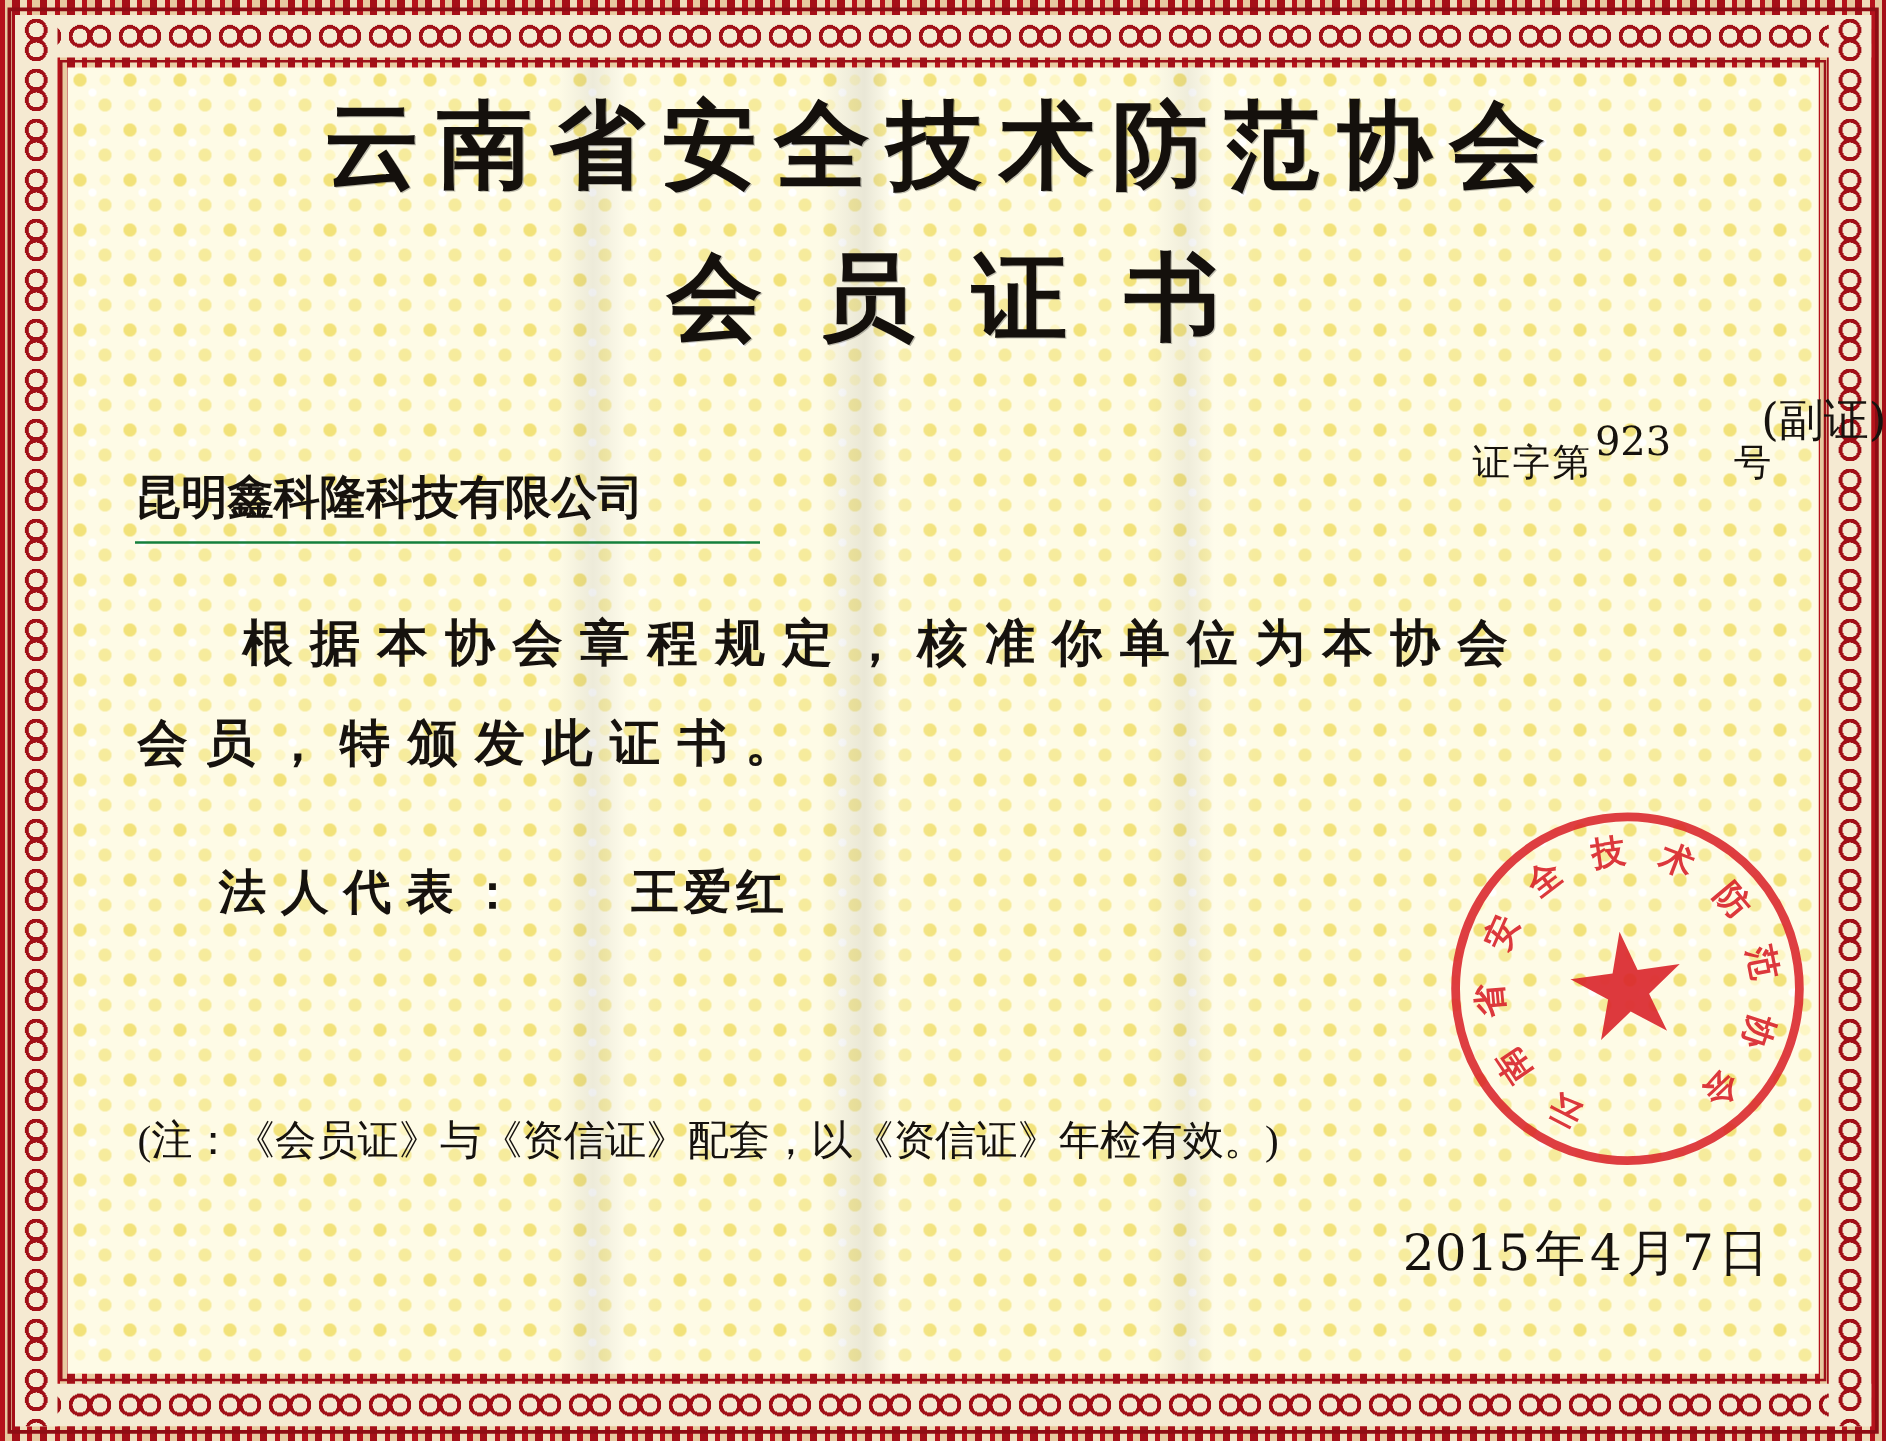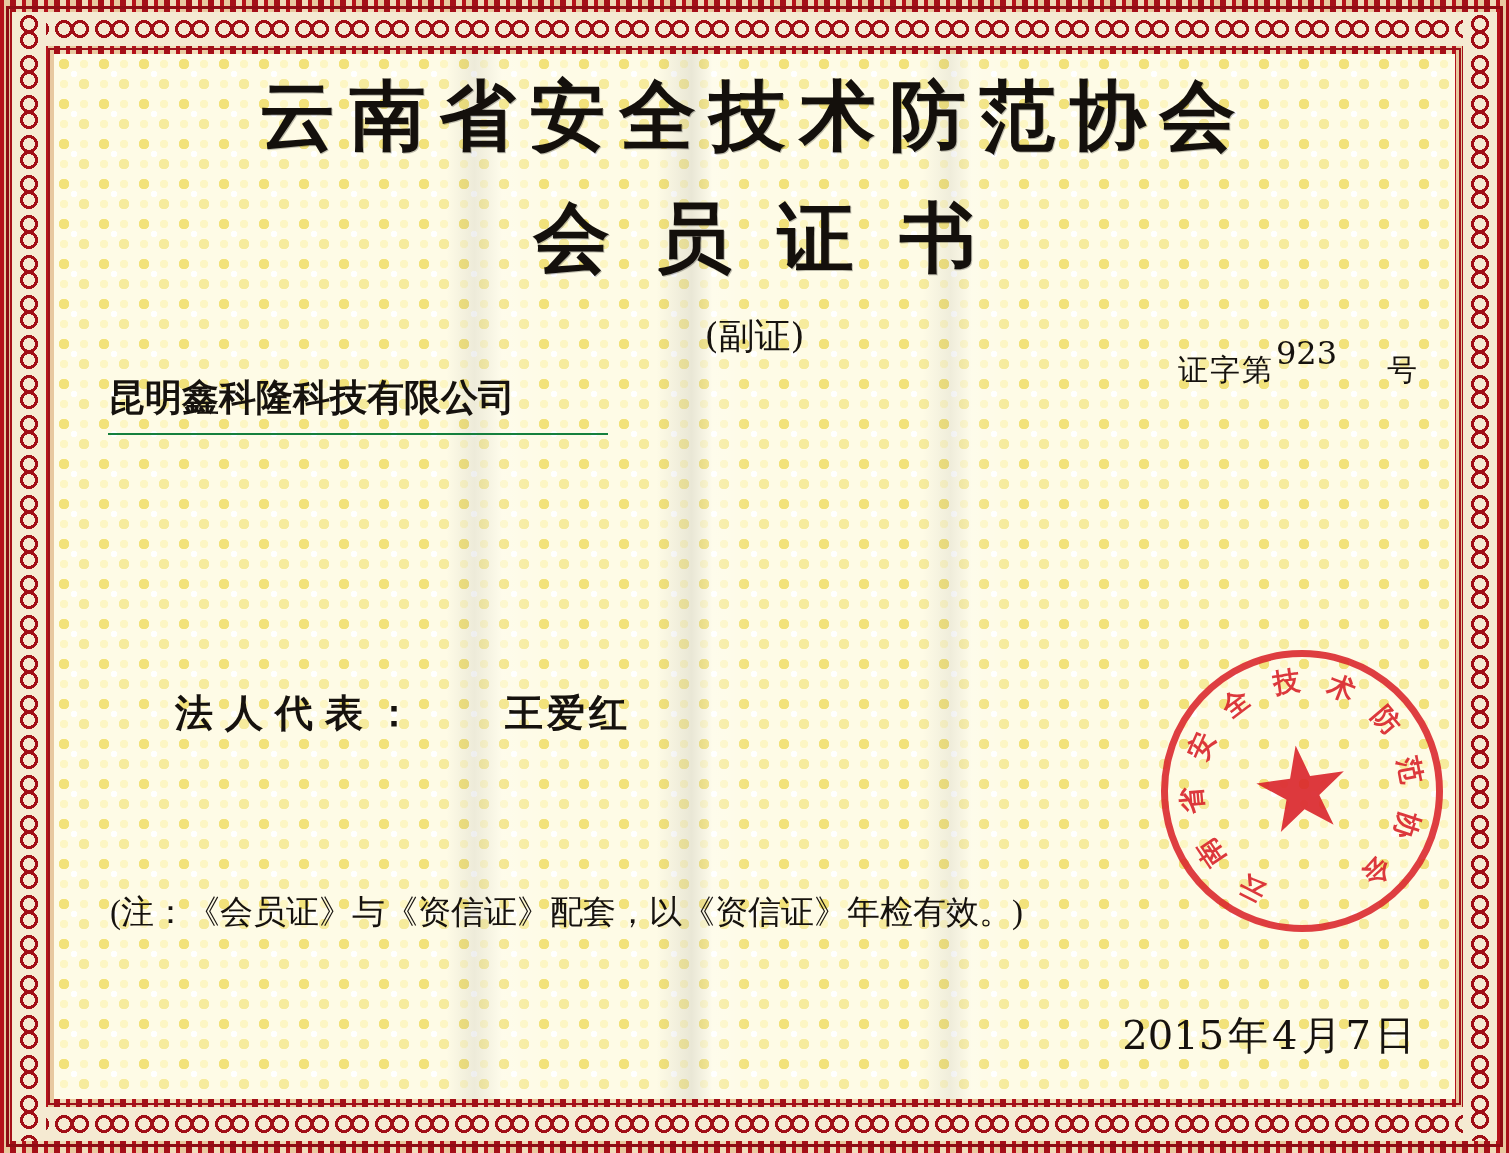--- a/index.html
+++ b/index.html
@@ -139,21 +139,21 @@
     letter-spacing: 46px;
     text-indent: 46px;
     color: #14100c;
     text-shadow: 1px 1px 0 rgba(0,0,0,0.25);
     white-space: nowrap;
   }
   .title-paren {
     position: absolute;
     left: 0; right: 0;
     top: 312px;
-    text-align: center;
+    text-align: right;
     font-family: "DejaVu Serif", "Liberation Serif", serif;
     font-size: 36px;
     color: #17130f;
     white-space: nowrap;
   }
 
   .cert-no {
     position: absolute;
     right: 92px;
     top: 350px;
@@ -236,21 +236,20 @@
   }
 
   .date-row {
     position: absolute;
     right: 92px;
     top: 975px;
     font-family: "DejaVu Serif", "Liberation Serif", serif;
     font-size: 40px;
     color: #16120e;
     white-space: nowrap;
-    margin-top: 33px;
   }
   .date-row span { margin: 0 2px; }
 
   
   .seal {
     position: absolute;
     right: 66px;
     top: 650px;
     width: 282px;
     height: 282px;
@@ -314,21 +313,23 @@
     <div class="title-sub">会员证书</div>
 
     <div class="title-paren">(副证)</div>
 
     <div class="cert-no">
       <span class="label-a">证字第</span><span class="num">923</span><span class="label-b">号</span>
     </div>
 
     <div class="org-name">昆明鑫科隆科技有限公司</div>
 
-
+    <div class="body-line1">根据本协会章程规定，核准你单位为本协会</div>
+
+    <div class="body-line2">会员，特颁发此证书。</div>
 
     <div class="rep-row">
       <span class="rep-label">法人代表：</span><span class="rep-value">王爱红</span>
     </div>
 
     <div class="note">(注：《会员证》与《资信证》配套，以《资信证》年检有效。)</div>
 
     <div class="date-row">
       <span>2015</span><span>年</span><span>4</span><span>月</span><span>7</span><span>日</span>
     </div>

